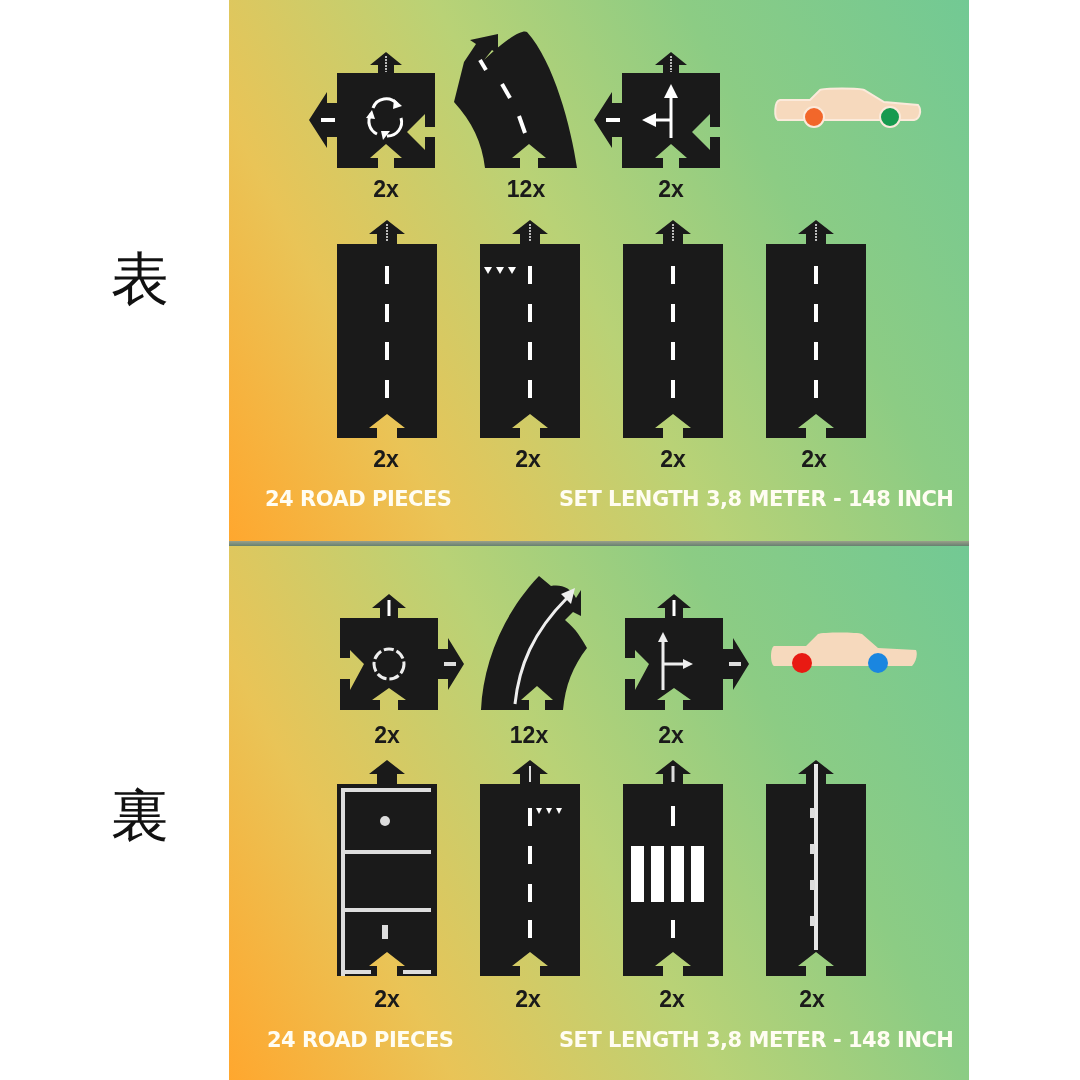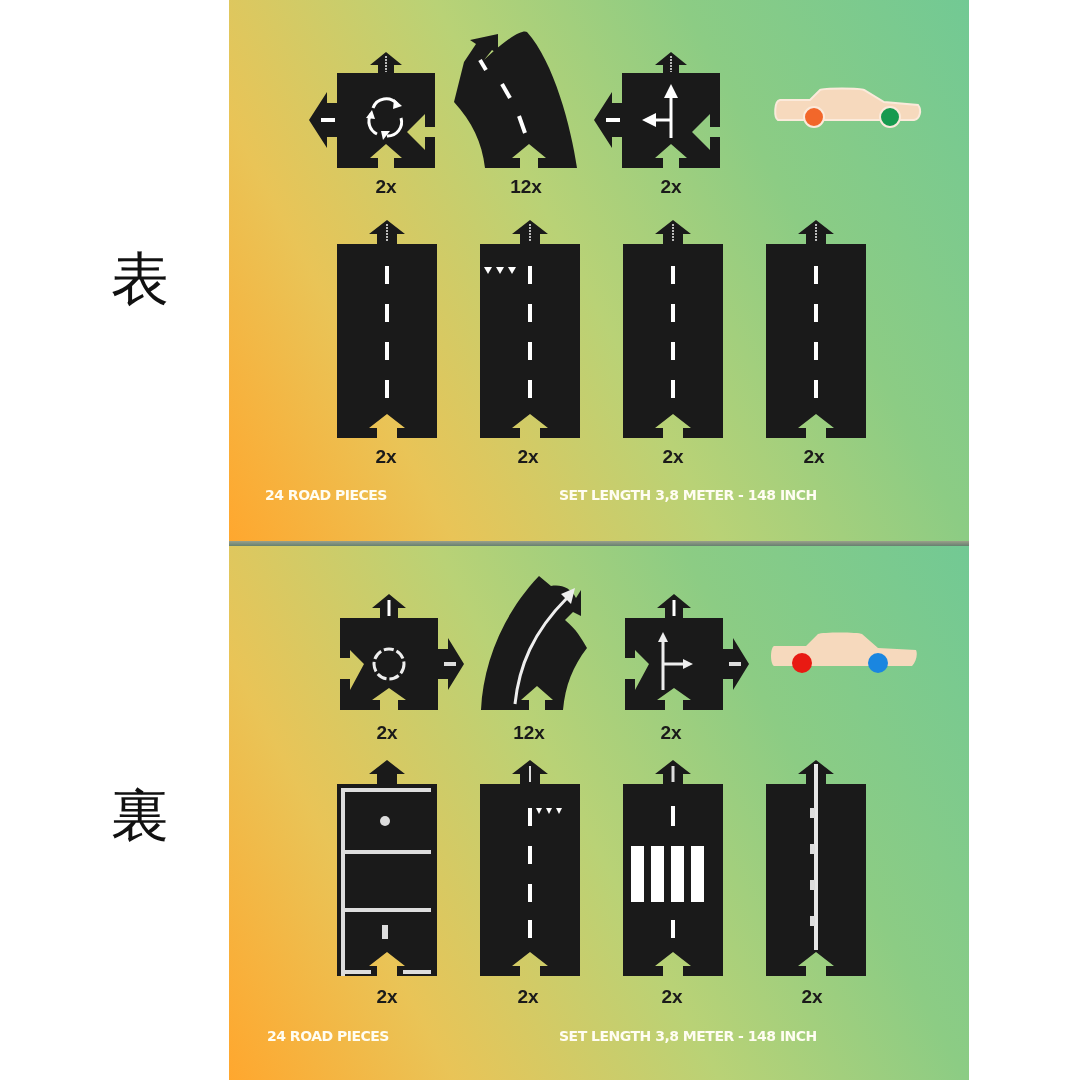--- a/index.html
+++ b/index.html
@@ -3,22 +3,22 @@
 <meta charset="utf-8">
 <style>
   html, body { margin:0; padding:0; background:#ffffff; }
   body { width:1080px; height:1080px; position:relative; overflow:hidden; font-family:"DejaVu Sans", sans-serif; }
   .side-label { position:absolute; left:108px; width:64px; text-align:center; font-size:58px; color:#111; font-family:"DejaVu Sans", sans-serif; line-height:1; }
   .panel { position:absolute; left:229px; width:740px; overflow:hidden; }
   .panel.top { top:0; height:543px; background:linear-gradient(62deg, #ffa72e 0%, #e9c457 22%, #b9d276 48%, #8ccc84 72%, #72c994 100%); }
   .panel.bottom { top:546px; height:534px; background:linear-gradient(62deg, #ffa72e 0%, #e9c457 22%, #b9d276 48%, #8ccc84 72%, #72c994 100%); }
   .divider { position:absolute; left:229px; width:740px; top:541px; height:6px; background:linear-gradient(to bottom,#9aa08a,#5d7a6a); }
   svg.art { position:absolute; left:0; top:0; }
-  .count { position:absolute; font-family:"Liberation Sans", sans-serif; font-weight:bold; font-size:19px; color:#1a1a1a; width:60px; text-align:center; }
-  .footer { position:absolute; font-family:"DejaVu Sans", sans-serif; font-weight:bold; font-size:14px; color:#fffdf2; letter-spacing:-0.5px; white-space:nowrap; }
+  .count { position:absolute; font-family:"Liberation Sans", sans-serif; font-weight:bold; font-size:23px; color:#1a1a1a; width:60px; text-align:center; }
+  .footer { position:absolute; font-family:"DejaVu Sans", sans-serif; font-weight:bold; font-size:21px; color:#fffdf2; letter-spacing:-0.5px; white-space:nowrap; }
   .panel.bottom .count, .panel.bottom .footer { filter:blur(0.6px); }
   .panel.bottom svg.art { filter:blur(0.5px); }
 </style>
 </head>
 <body>
 
 <div class="side-label" style="top:250px;">表</div>
 <div class="side-label" style="top:786px;">裏</div>
 
 <div class="panel top">

